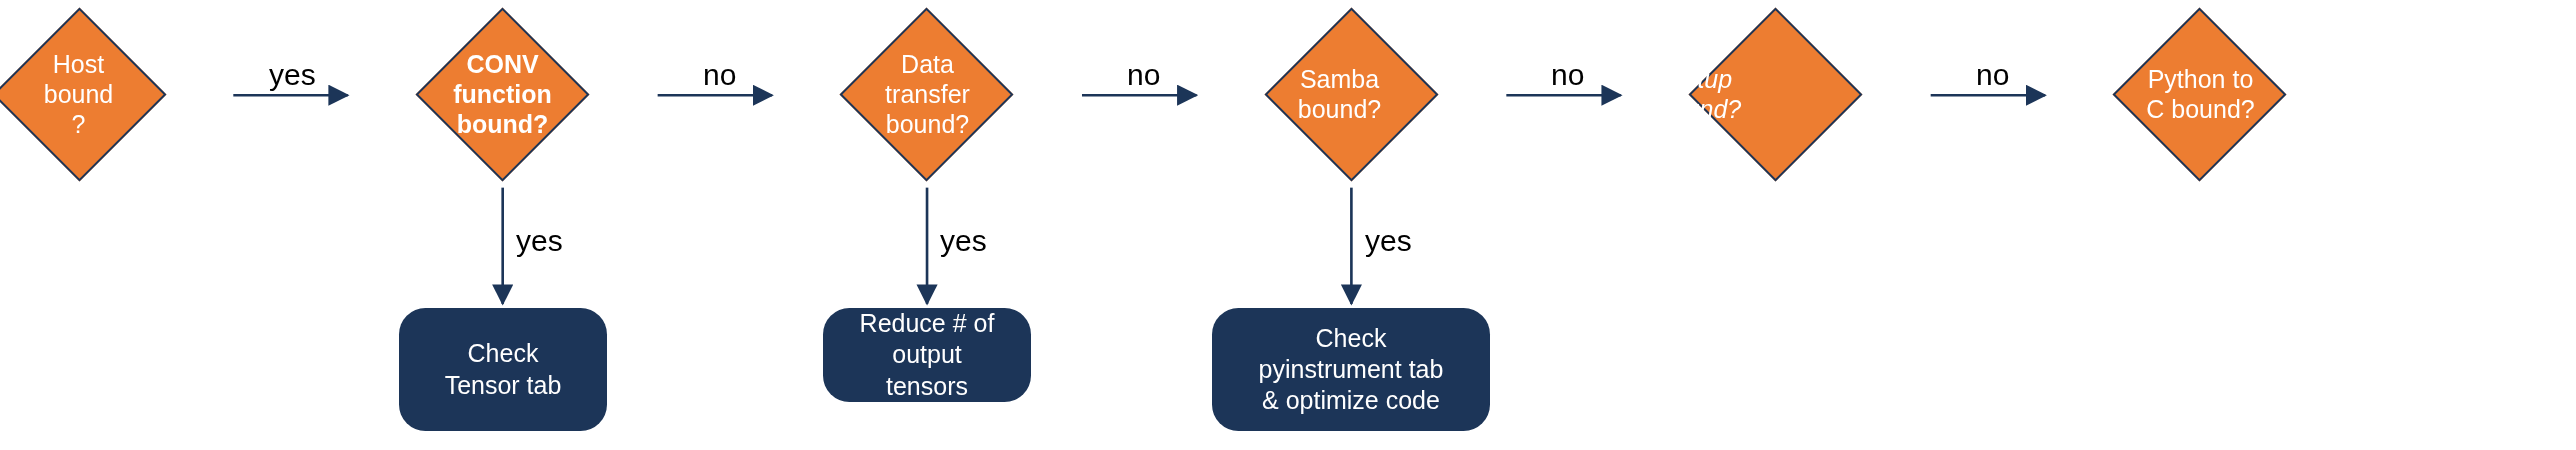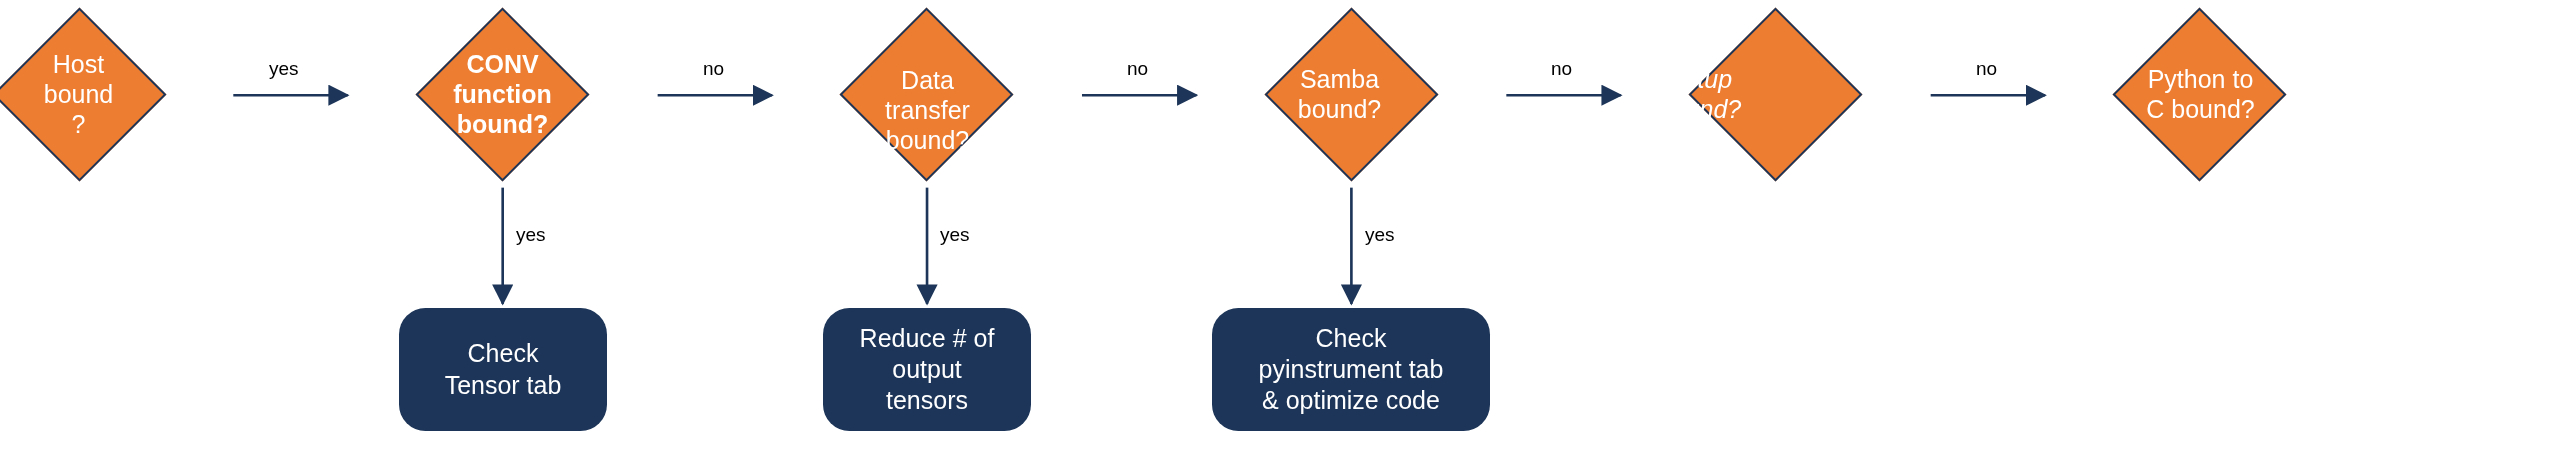--- a/index.html
+++ b/index.html
@@ -40,21 +40,21 @@
     align-items: center;
     justify-content: center;
     text-align: center;
     font-size: 25px;
     line-height: 1.25;
     box-sizing: border-box;
     padding: 8.8px 17.6px;
   }
   .edge-label {
     position: absolute;
-    font-size: 19px;
+    font-size: 30px;
     color: #000000;
   }
   svg.connector {
     position: absolute;
     top: 0;
     left: 0;
     width: 2576px;
     height: 451px;
     pointer-events: none;
   }
@@ -82,35 +82,35 @@
     <line x1="1535" y1="213" x2="1535" y2="345" stroke="#1c3558" stroke-width="3" marker-end="url(#arrow)"></line>
   </svg>
 
   <div class="diamond" style="left:17.6px; top:33px; width:123px; height:123px;"></div>
   <div class="diamond-label" style="left:-45px; top:49px;">Host<br>bound<br>?</div>
 
   <div class="diamond" style="left:441px; top:33px; width:123px; height:123px;"></div>
   <div class="diamond-label" style="left:379px; top:49px;font-weight:bold;">CONV<br>function<br>bound?</div>
 
   <div class="diamond" style="left:865px; top:33px; width:123px; height:123px;"></div>
-  <div class="diamond-label" style="left:804px; top:65px;">Data<br>transfer<br>bound?</div>
+  <div class="diamond-label" style="left:804px; top:49px;">Data<br>transfer<br>bound?</div>
 
   <div class="diamond" style="left:1290px; top:33px; width:123px; height:123px;"></div>
   <div class="diamond-label" style="left:1216px; top:64px;">Samba<br>bound?</div>
 
   <div class="diamond" style="left:1714px; top:33px; width:123px; height:123px;"></div>
   <div class="diamond-label" style="left:1576px; top:64px;font-style:italic;">Setup<br>bound?</div>
 
   <div class="diamond" style="left:2138px; top:33px; width:123px; height:123px;"></div>
   <div class="diamond-label" style="left:2077px; top:64px;">Python to<br>C bound?</div>
 
   <div class="action" style="left:399px; top:308px; width:208px; height:123px;">
     <span>Check<br>Tensor tab</span>
   </div>
-  <div class="action" style="left:823px; top:308px; width:208px; height:123px;">
+  <div class="action" style="left:823px; top:308px; width:208px; height:94px;">
     <span>Reduce # of<br>output<br>tensors</span>
   </div>
   <div class="action" style="left:1212px; top:308px; width:278px; height:123px;">
     <span>Check<br>pyinstrument tab<br>&amp; optimize code</span>
   </div>
 
   <div class="edge-label" style="left:269px; top:58px;">yes</div>
   <div class="edge-label" style="left:703px; top:58px;">no</div>
   <div class="edge-label" style="left:1127px; top:58px;">no</div>
   <div class="edge-label" style="left:1551px; top:58px;">no</div>

